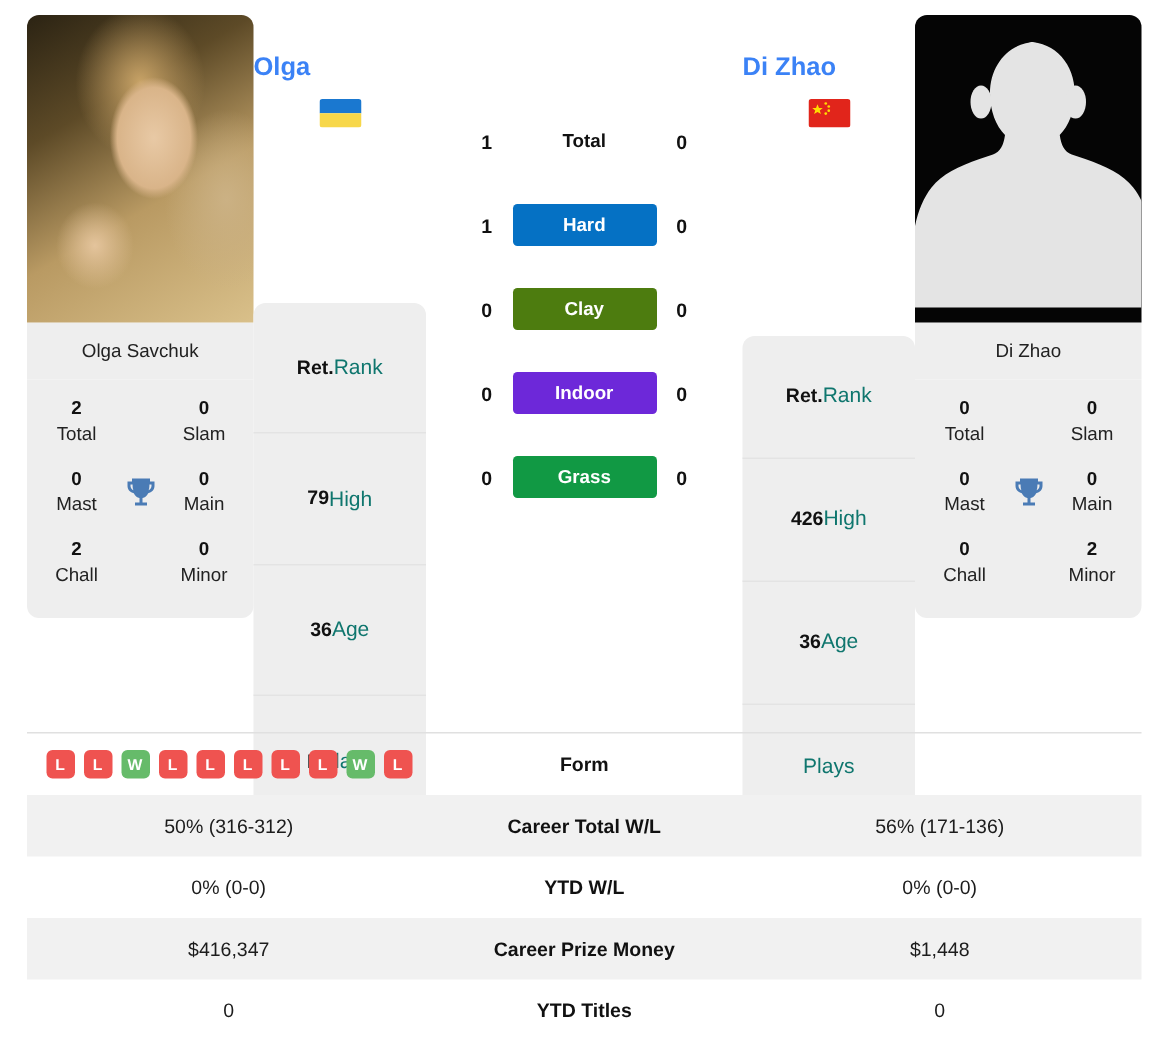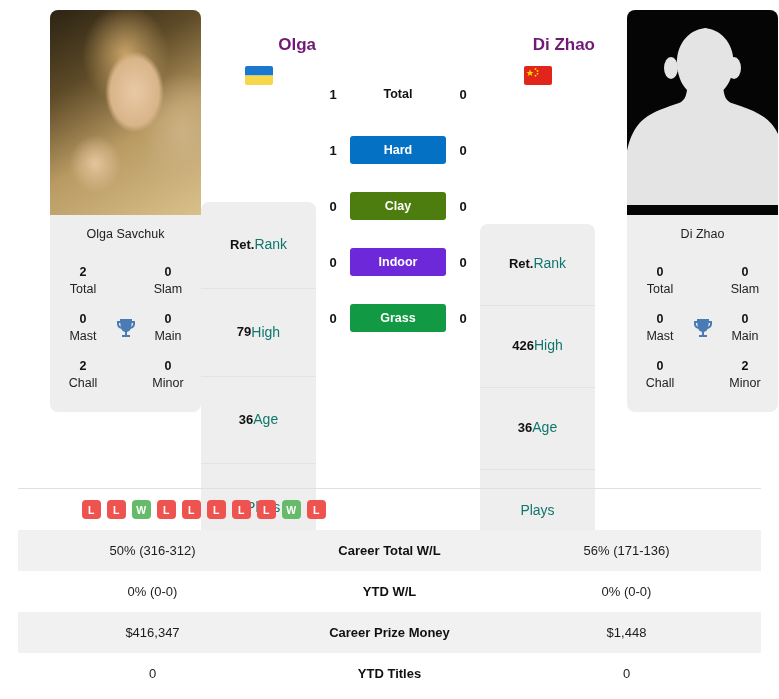--- a/index.html
+++ b/index.html
@@ -8,21 +8,21 @@
     background: #ffffff;
     font-family: "Liberation Sans", sans-serif;
     color: #1c1c1c;
     overflow: hidden;
   }
   .page { position: relative; width: 779px; height: 699px; }
 
   
   .top { display: flex; width: 779px; height: 478px; padding: 10px 18px 0 18px; }
 
-  .side { width: 151px; flex: 0 0 151px; margin-left: 32px; }
+  .side { width: 151px; flex: 0 0 151px; }
   .photo-wrap { width: 151px; }
   .photo {
     width: 151px; height: 205px;
     border-radius: 8px 8px 0 0;
     overflow: hidden; position: relative;
   }
   .photo.left-photo { background: linear-gradient(150deg,#2b2313 0%,#5d4a27 30%,#b99a63 60%,#d9c08a 100%); }
   .photo.left-photo::after {
     content: ""; position: absolute; inset: 0;
     background:
@@ -64,21 +64,21 @@
     display: flex; flex-direction: row; align-items: center; justify-content: center;
     border-bottom: 1px solid #e3e3e3;
   }
   .infoblock:last-child { border-bottom: none; }
   .infoblock .v { font-size: 13px; font-weight: bold; color: #111; line-height: 1.6; }
   .infoblock .k { font-size: 14px; color: #0f766e; line-height: 1.4; }
 
   
   .headcol { flex: 0 0 115px; width: 115px; position: relative; }
   .playername {
-    text-align: right; font-size: 17px; font-weight: bold; color: #701a75;
+    text-align: left; font-size: 17px; font-weight: bold; color: #3b82f6;
     line-height: 1.28; padding-top: 24px;
   }
   .playername.right-name { padding-top: 24px; }
   .flag { margin: 10px auto 0 auto; width: 28px; height: 19px; border-radius: 2px; overflow: hidden; display: block; }
 
   
   .center { flex: 1 1 auto; padding-top: 56px; }
   .srow { display: flex; align-items: center; justify-content: center; height: 56px; }
   .score { width: 34px; text-align: center; font-size: 13px; font-weight: bold; color: #111; }
   .badge {
@@ -301,20 +301,21 @@
             <div class="fbadge" style="background: rgb(102, 187, 106);">W</div>
             <div class="fbadge" style="background: rgb(239, 83, 80);">L</div>
             <div class="fbadge" style="background: rgb(239, 83, 80);">L</div>
             <div class="fbadge" style="background: rgb(239, 83, 80);">L</div>
             <div class="fbadge" style="background: rgb(239, 83, 80);">L</div>
             <div class="fbadge" style="background: rgb(239, 83, 80);">L</div>
             <div class="fbadge" style="background: rgb(102, 187, 106);">W</div>
             <div class="fbadge" style="background: rgb(239, 83, 80);">L</div>
           </div>
       </div>
+      <div class="tmid">Form</div>
       <div class="tright">
         <div class="formwrap" id="right-form"></div>
       </div>
     </div>
     <div class="trow alt">
       <div class="tleft">50% (316-312)</div>
       <div class="tmid">Career Total W/L</div>
       <div class="tright">56% (171-136)</div>
     </div>
     <div class="trow">

